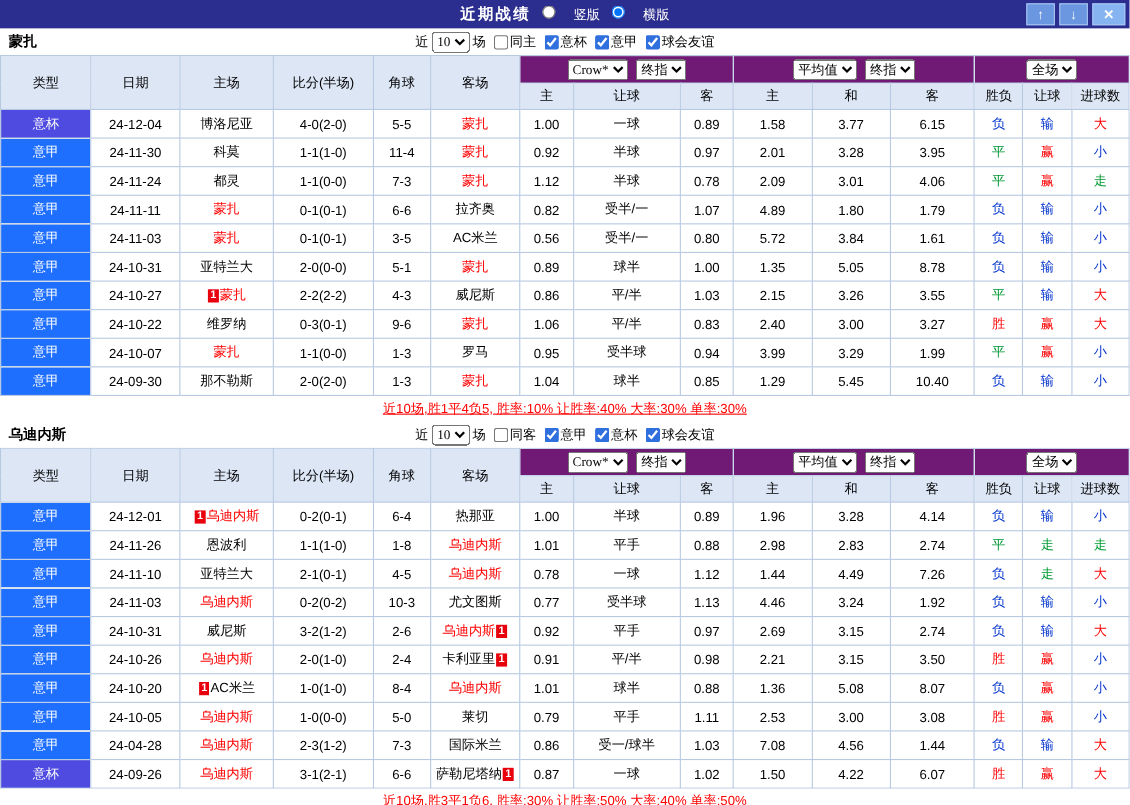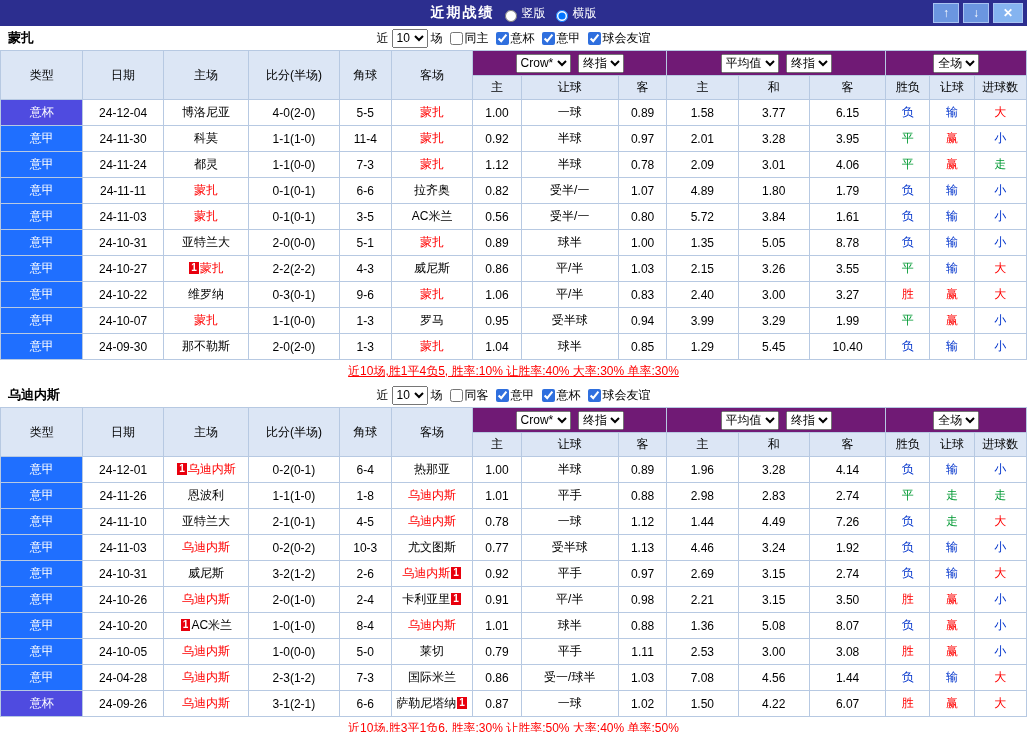--- a/index.html
+++ b/index.html
@@ -9,33 +9,33 @@
     font-family:"Liberation Sans","DejaVu Sans",sans-serif;
     font-size:12px; color:#000; background:#fff;
   }
   
   .titlebar {
     height:26px; background:var(--titlebar-bg,#2c2e8f);
     display:flex; align-items:center; color:#fff; position:relative; padding:0 4px;
   }
   .tb-center { flex:1; display:flex; justify-content:center; align-items:center; gap:10px; }
   .tb-title { font-weight:bold; font-size:14px; letter-spacing:2px; }
-  .tb-radio { display:inline-flex; align-items:flex-end; gap:5px; cursor:pointer; font-size:12px; }
+  .tb-radio { display:inline-flex; align-items:flex-start; gap:17px; cursor:pointer; font-size:12px; }
   .tb-radio input { margin:0; width:12px; height:12px; }
   .tb-buttons { position:absolute; right:4px; top:3px; display:flex; gap:4px; }
   .tb-btn {
     width:26px; height:20px; border:1px solid #a9c4f2; background:var(--button-blue,#6b96e0);
     color:#fff; font-size:12px; line-height:16px; text-align:center; cursor:pointer; padding:0;
   }
   .tb-btn.close { background:var(--close-blue,#85b4f0); width:30px; font-weight:bold; }
   
   .controls { height:24px; display:flex; align-items:center; justify-content:center; position:relative; background:#fff; }
   .team-name { position:absolute; left:8px; font-weight:bold; font-size:13px; }
   .filters { display:flex; align-items:center; gap:3px; }
-  .filters select, thead select { font-size:12px; height:19px; font-family:Liberation Sans, sans-serif; }
+  .filters select, thead select { font-size:12px; height:19px; font-family:Liberation Serif, serif; }
   .filters label { display:inline-flex; align-items:center; gap:1px; cursor:pointer; }
   input[type="checkbox"] { width:13px; height:13px; margin:0 1px 0 4px; accent-color:#2f6fde; }
   
   table { width:1027px; border-collapse:collapse; table-layout:fixed; }
   th,td {
     border:1px solid var(--grid-border,#b7c9e2);
     text-align:center; padding:0; white-space:nowrap; overflow:hidden;
     font-weight:normal; height:26px;
   }
   thead .sel-row th { background:#701a75; height:25px; }

